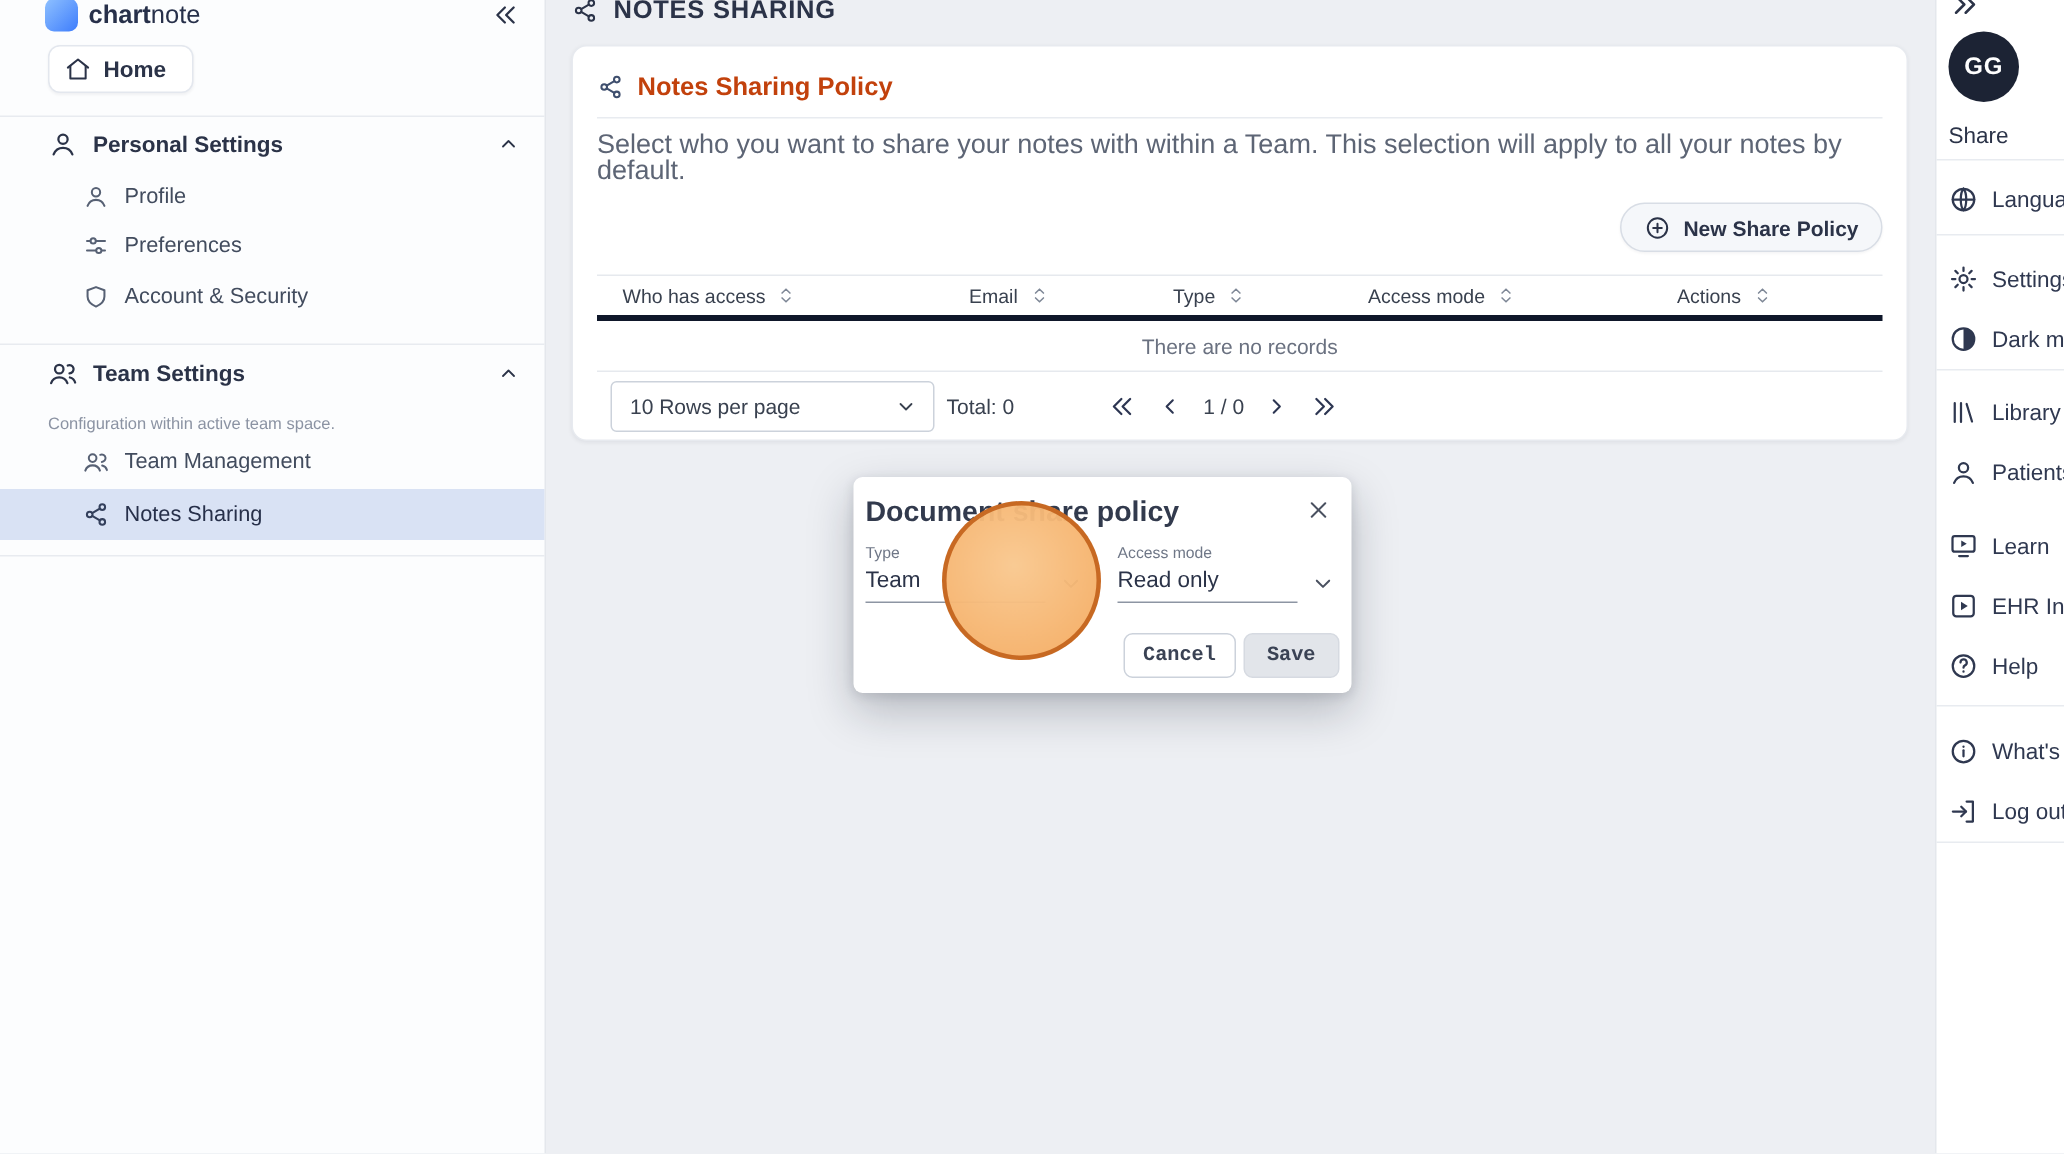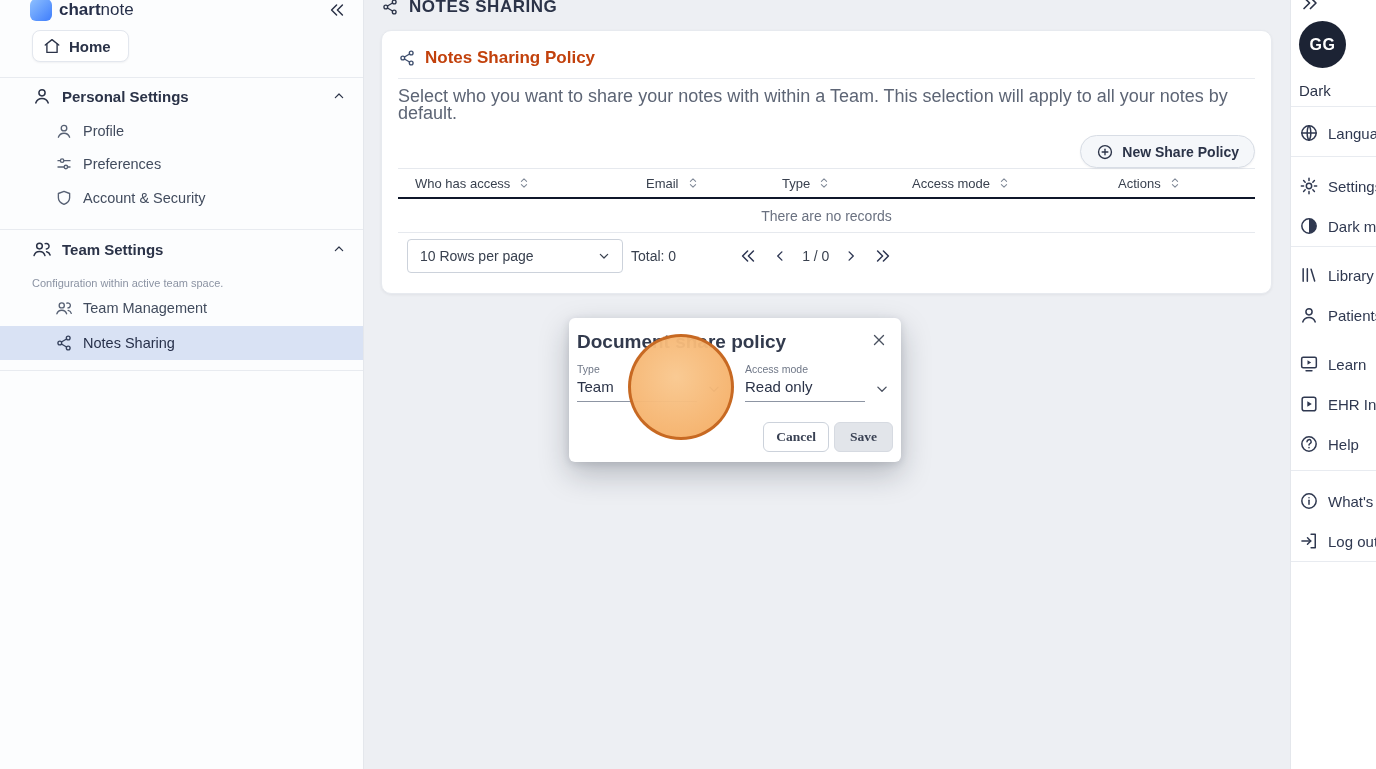--- a/index.html
+++ b/index.html
@@ -33,21 +33,21 @@
   .main{position:absolute;left:365px;top:0;width:925px;height:100%;}
   .page-header{position:absolute;top:-7px;left:16px;height:28px;display:flex;align-items:center;gap:10px;font-size:17px;font-weight:700;letter-spacing:.5px;color:#2b3348;}
   .card{position:absolute;top:30px;left:16px;width:891px;height:264px;background:#fff;border:1px solid #e7eaef;border-radius:10px;box-shadow:0 1px 3px rgba(16,24,40,.06);padding:16px;}
   .card-title{display:flex;align-items:center;gap:9px;font-size:17px;font-weight:700;color:#c2410c;height:22px;}
   .card-title .ic{color:#3f4f6e;}
   .card-hr{border-top:1px solid #e8ebf0;margin-top:9px;}
   .desc{margin-top:9px;font-size:18px;color:#5d6575;line-height:17px;}
   .btn-row{margin-top:13px;display:flex;justify-content:flex-end;}
   .new-policy{display:inline-flex;align-items:center;gap:8px;height:33px;padding:0 15px;border:1px solid #d8dde5;border-radius:17px;background:#f5f7fa;font-size:14px;font-weight:600;color:#2b3348;font-family:inherit;cursor:pointer;box-shadow:0 1px 2px rgba(16,24,40,.05);}
   .new-policy .ic{color:#2b3348;}
-  .thead{display:flex;align-items:center;height:31px;border-top:1px solid #e6e9ee;border-bottom:2px solid #0f172a;}
+  .thead{margin-top:15px;display:flex;align-items:center;height:31px;border-top:1px solid #e6e9ee;border-bottom:4px solid #0f172a;}
   .th{display:flex;align-items:center;gap:7px;font-size:13px;font-weight:500;color:#39414f;padding-left:17px;}
   .th .sort{color:#7f8897;cursor:pointer;}
   .c1{width:231px;}.c2{width:136px;}.c3{width:130px;}.c4{width:206px;}.c5{flex:1;}
   .empty-row{height:34px;display:flex;align-items:center;justify-content:center;font-size:14px;color:#6a7180;border-bottom:1px solid #e6e9ee;}
   .pag{margin-top:6px;display:flex;align-items:center;}
   .select{width:216px;height:34px;margin-left:9px;border:1px solid #ccd2db;border-radius:4px;display:flex;align-items:center;justify-content:space-between;padding:0 10px 0 12px;font-size:14px;color:#39414f;cursor:pointer;background:#fff;}
   .select .ic{color:#39414f;}
   .total{margin-left:8px;font-size:14px;color:#39414f;}
   .pager{margin-left:62px;display:flex;align-items:center;gap:13px;color:#2d3652;}
   .pgbtn{cursor:pointer;}
@@ -66,21 +66,21 @@
   .modal{position:absolute;left:569px;top:318px;width:332px;height:144px;background:#fff;border-radius:6px;box-shadow:0 12px 30px rgba(20,28,45,.25),0 2px 8px rgba(20,28,45,.12);padding:12px 10px 10px 8px;z-index:40;}
   .modal-title{font-size:19px;font-weight:600;color:#323a4d;line-height:23px;}
   .modal-close{position:absolute;top:13px;right:13px;color:#4a5160;cursor:pointer;}
   .fields{margin-top:10px;display:flex;gap:22px;}
   .field{width:146px;}
   .f-label{font-size:10.5px;color:#6f7787;margin-bottom:3px;}
   .f-control{display:flex;align-items:center;justify-content:space-between;cursor:pointer;}
   .f-value{width:120px;font-size:15px;color:#2b3348;padding-bottom:6px;border-bottom:1px solid #8d95a3;}
   .f-control .ic{color:#4a5160;margin-bottom:2px;}
   .modal-actions{position:absolute;right:8px;bottom:10px;display:flex;gap:5px;}
-  .btn{height:30px;border-radius:6px;font-size:13.5px;font-weight:600;font-family:Liberation Serif, serif;cursor:pointer;}
+  .btn{height:30px;border-radius:6px;font-size:13.5px;font-weight:600;font-family:Liberation Mono, monospace;cursor:pointer;}
   .btn-cancel{padding:0 12px;background:#fff;border:1px solid #ccd2db;color:#3a4254;}
   .btn-save{padding:0 15px;background:#e2e5ea;border:1px solid #d6dae1;color:#3a4254;}
 
   
   .click-circle{position:absolute;left:628px;top:334px;width:106px;height:106px;border-radius:50%;background:radial-gradient(circle at 45% 40%, rgba(249,200,143,.96), rgba(244,170,95,.96));border:3px solid rgba(194,97,26,.9);z-index:60;}
 </style>
 </head>
 <body>
 
 <aside class="sidebar">
@@ -334,21 +334,21 @@
 </main>
 
 <aside class="rightbar">
   <span class="ic ic22 rb-collapse">
       <svg viewBox="0 0 24 24" fill="none" stroke="currentColor" stroke-width="1.8" stroke-linecap="round" stroke-linejoin="round">
         <polyline points="5.5 6 11.5 12 5.5 18"></polyline>
         <polyline points="12.5 6 18.5 12 12.5 18"></polyline>
       </svg>
     </span>
   <div class="rb-avatar">GG</div>
-  <div class="rb-org">Dark</div>
+  <div class="rb-org">Share</div>
   <div class="rb-hr" style="top:106px"></div>
 
   <div class="rb-item" style="top:118px">
     <span class="ic ic20">
         <svg viewBox="0 0 24 24" fill="none" stroke="currentColor" stroke-width="1.8" stroke-linecap="round" stroke-linejoin="round">
           <circle cx="12" cy="12" r="8.6"></circle>
           <line x1="3.4" y1="12" x2="20.6" y2="12"></line>
           <path d="M12 3.4c2.9 3.2 2.9 14 0 17.2M12 3.4c-2.9 3.2-2.9 14 0 17.2"></path>
         </svg>
       </span>

